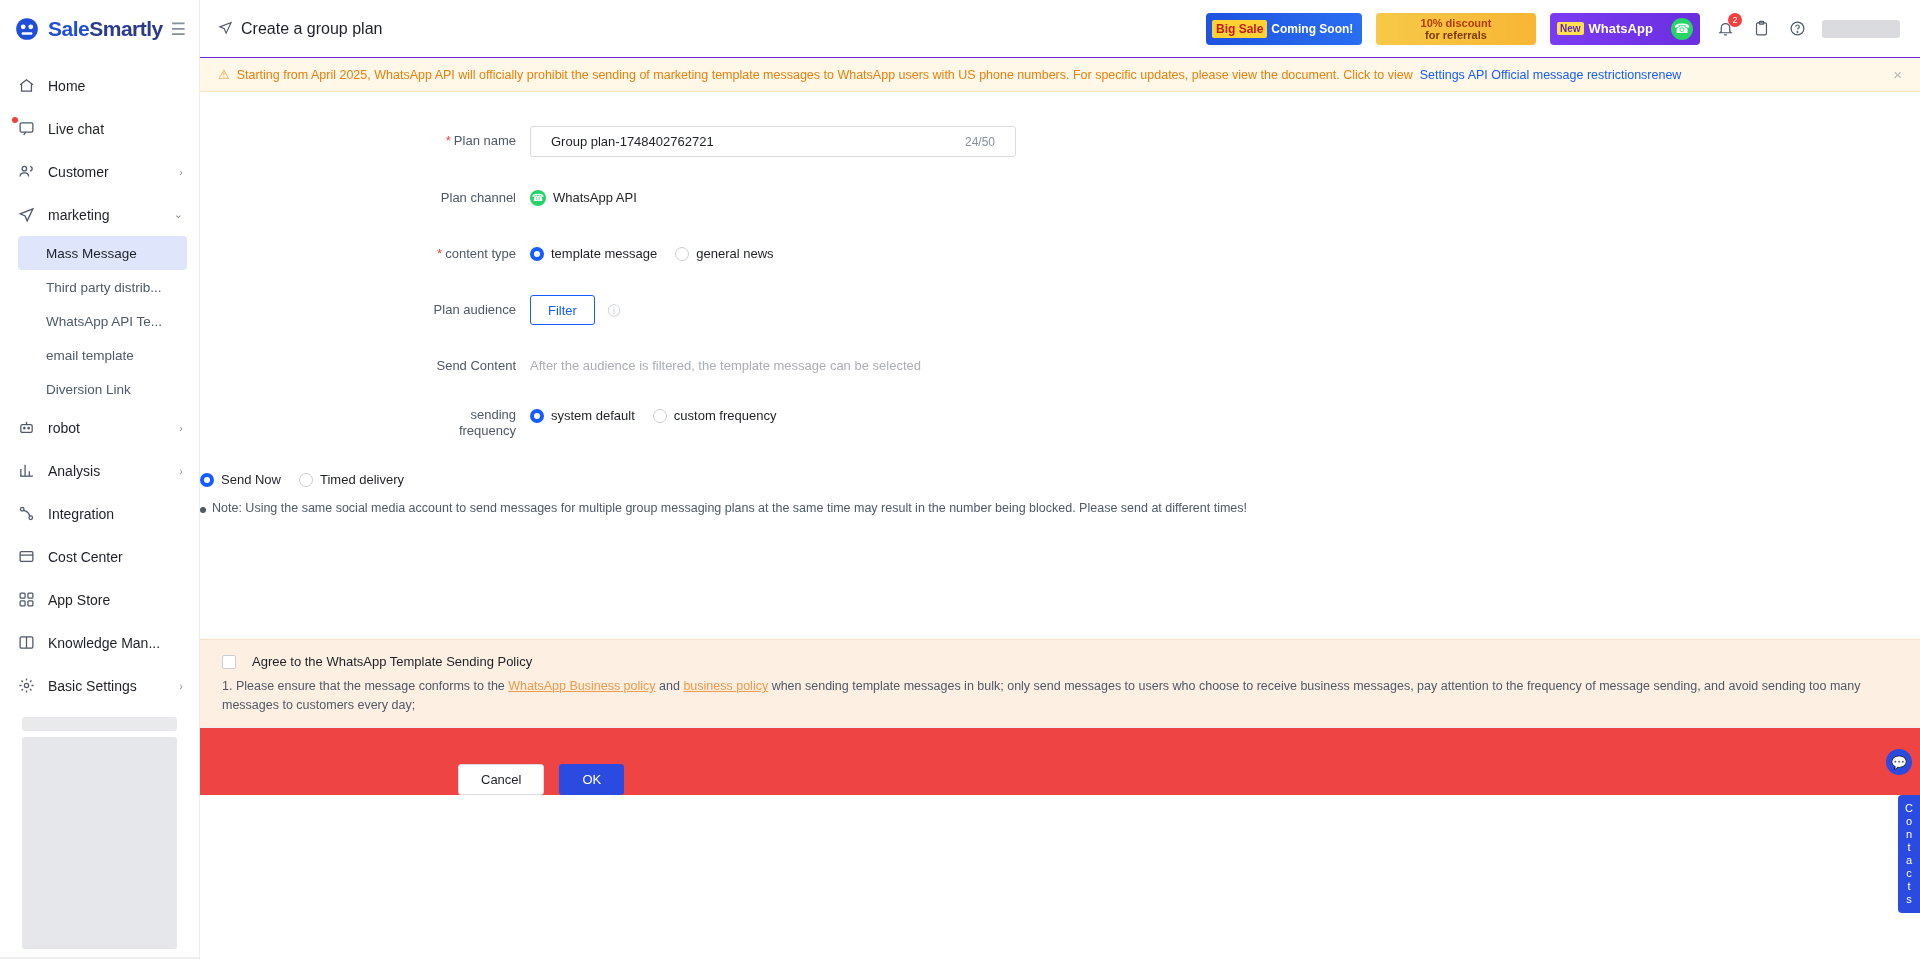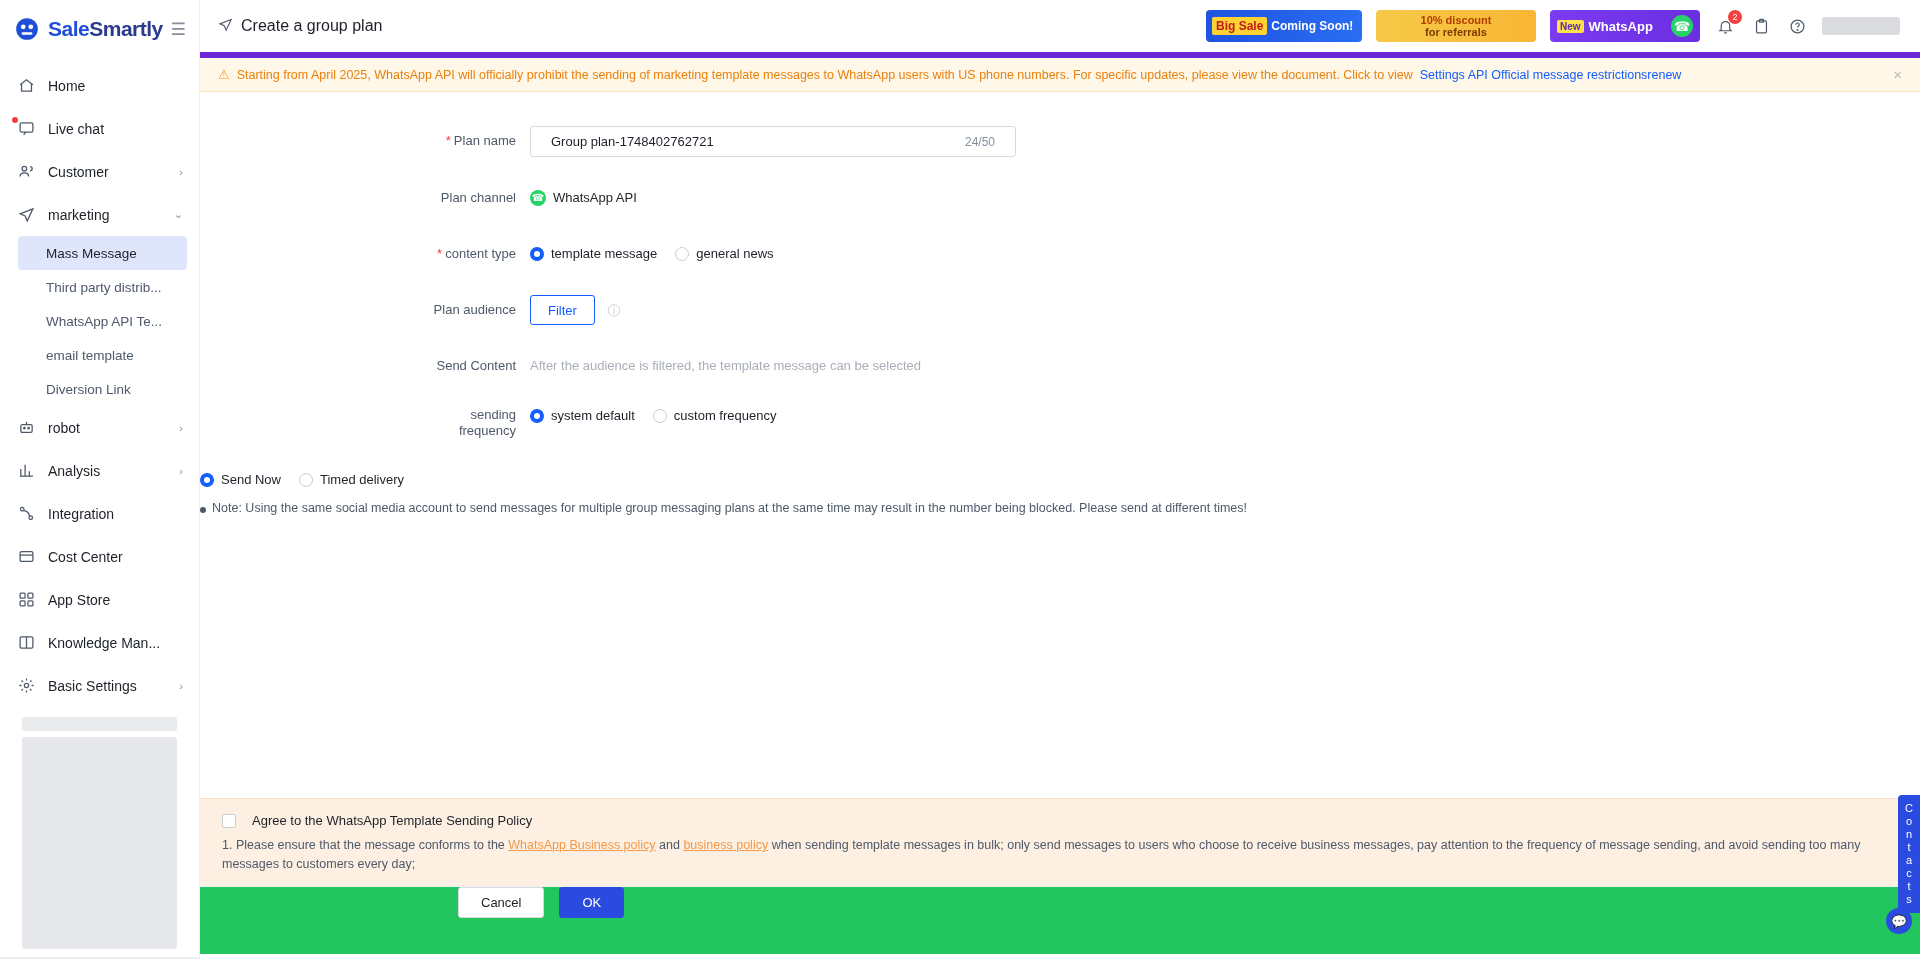--- a/index.html
+++ b/index.html
@@ -6,21 +6,21 @@
   html, body { margin:0; padding:0; }
   body {
     width:1920px; height:959px;
     font-family:"Liberation Sans", sans-serif;
     font-size:13px;
     color:#262626;
     background:#fff;
     overflow:hidden;
     position:relative;
   }
-  .app { display:flex; width:1920px; height:954px; }
+  .app { display:flex; width:1920px; height:795px; }
 
   
   .sidebar {
     width:200px; height:959px;
     background:#fff;
     border-right:1px solid #ebedf0;
     display:flex; flex-direction:column;
     flex:none;
     position:relative;
   }
@@ -69,21 +69,21 @@
     height:212px; border-radius:3px;
   }
   .sidebar-bottom2 {
     margin:8px 0 0 0; height:22px; background:#eceef0;
   }
 
   
   .main { flex:1; display:flex; flex-direction:column; min-width:0; position:relative; background:#fff; }
   .topbar {
     height:58px; display:flex; align-items:center;
-    border-bottom:6px solid #6d28d9;
+    border-bottom:1px solid #6d28d9;
     padding:0 20px 0 18px;
     background:#fff;
     flex:none;
   }
   .page-title { display:flex; align-items:center; gap:8px; font-size:16px; color:#1d2129; }
   .page-title .plane { color:#4e5969; font-size:15px; }
   .topbar-right { margin-left:auto; display:flex; align-items:center; gap:14px; }
   .ad {
     height:32px; border-radius:4px; display:flex; align-items:center;
     overflow:hidden; cursor:pointer; position:relative;
@@ -160,22 +160,22 @@
   }
   .agree-head { display:flex; align-items:center; gap:16px; margin-bottom:6px; }
   .chk { width:14px; height:14px; border:1px solid #c9cdd4; border-radius:2px; background:#fff; flex:none; cursor:pointer; }
   .agree-head span { color:#1d2129; font-size:13px; }
   .agree p { margin:0; }
   .agree a { color:#f2994a; text-decoration:underline; cursor:pointer; }
 
   
   .footer {
     position:absolute; left:0; right:0; bottom:0; height:68px;
-    background:#22c55e; border-top:1px solid #f0f0f0;
-    display:flex; align-items:flex-start; padding-left:258px; gap:15px;
+    background:#ef4444; border-top:1px solid #f0f0f0;
+    display:flex; align-items:flex-end; padding-left:258px; gap:15px;
   }
   .btn {
     height:31px; padding:0 22px; border-radius:3px; font-size:13px;
     display:inline-flex; align-items:center; justify-content:center; cursor:pointer;
   }
   .btn-cancel { border:1px solid #d9dbdf; background:#fff; color:#1d2129; }
   .btn-ok { background:#2b4ae0; color:#fff; border:1px solid #2b4ae0; }
 
   
   .rail {

